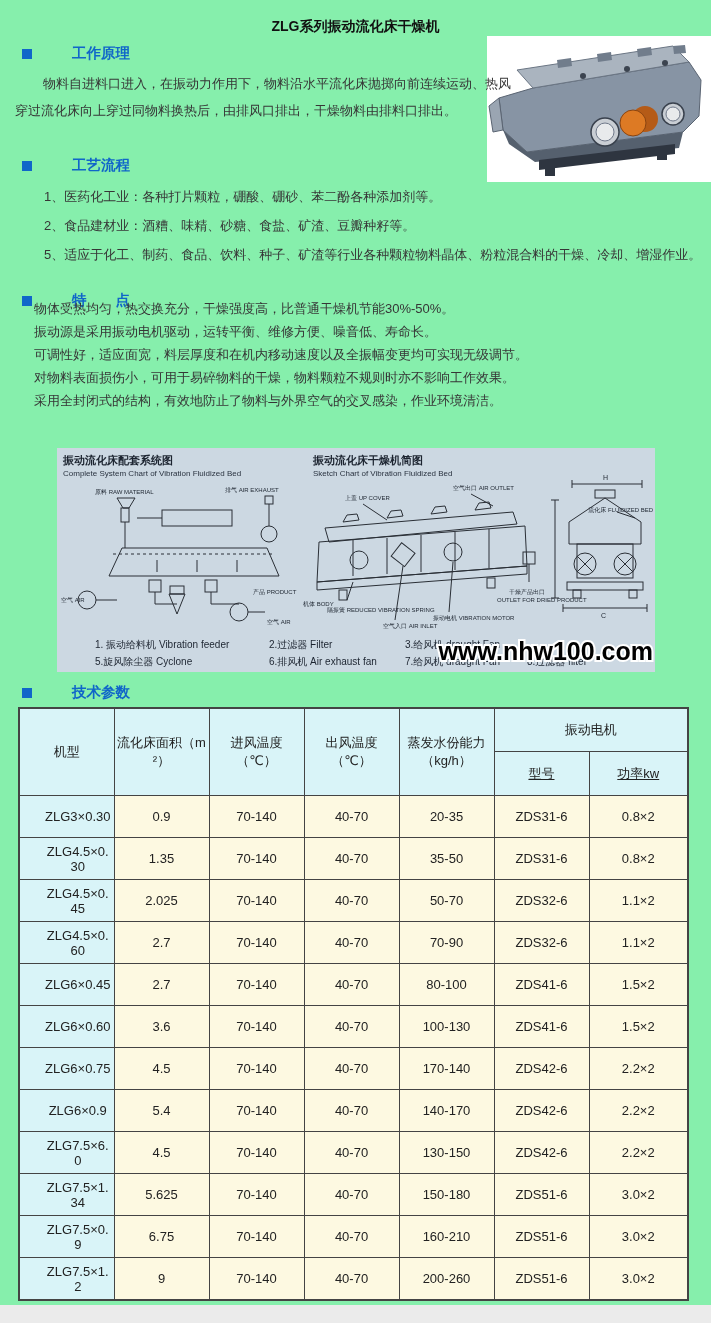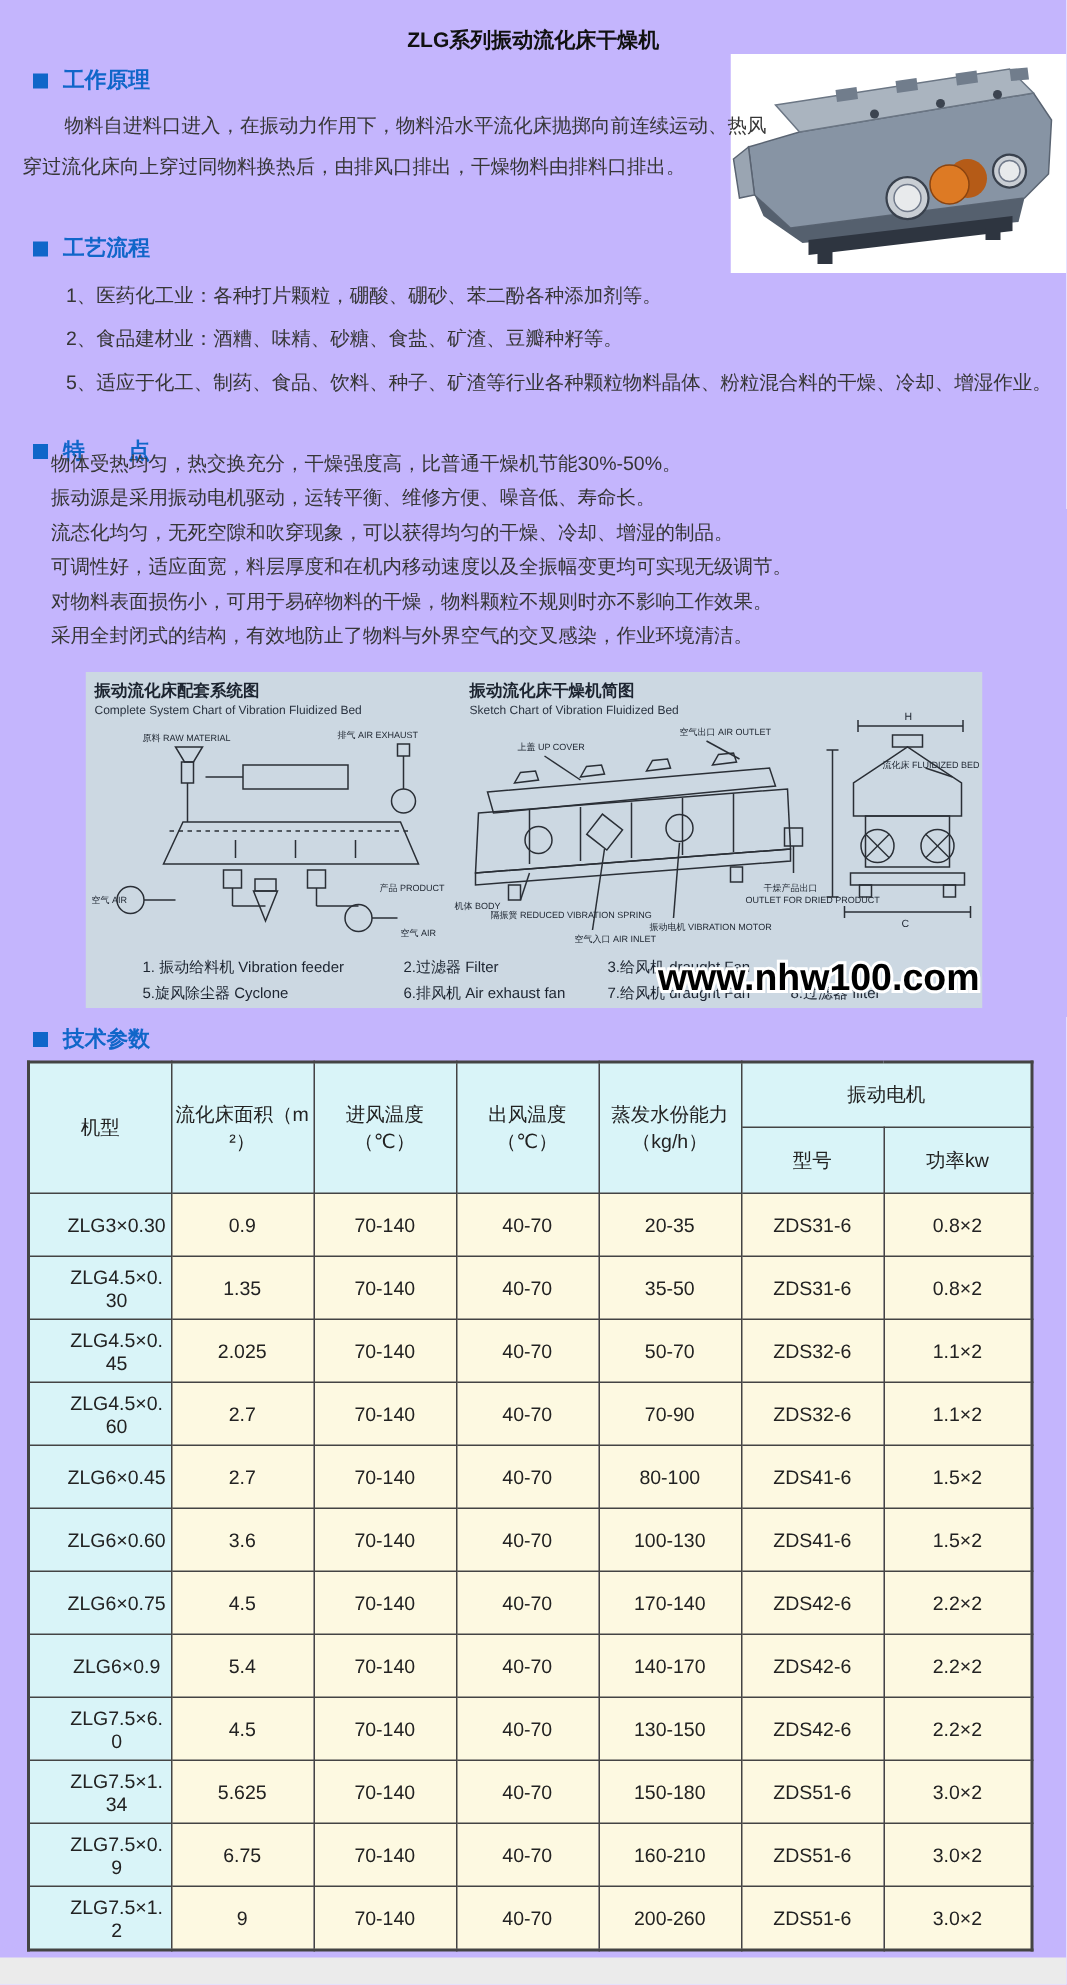--- a/index.html
+++ b/index.html
@@ -1,41 +1,41 @@
 <!DOCTYPE html>
 <html><head>
 <meta charset="utf-8">
 <style>
   html,body{margin:0;padding:0;background:#ffffff;}
   .page{
-    position:relative;width:711px;height:1323px;background:#c4b5fd;overflow:hidden;
+    position:relative;width:711px;height:1323px;background:#86efac;overflow:hidden;
     font-family:"Liberation Sans","DejaVu Sans",sans-serif;color:#363636;
   }
   .abs{position:absolute;}
   .page-title{top:18px;left:0;width:711px;text-align:center;font-size:14px;font-weight:bold;color:#111;}
-  .sec-head{display:flex;align-items:center;font-size:14.5px;font-weight:bold;color:#1066c9;left:22px;}
+  .sec-head{display:flex;align-items:center;font-size:14.5px;font-weight:bold;color:#1066c9;left:22px;gap:30px;}
   .sec-head .sq{width:10px;height:10px;background:#1066c9;margin-right:10px;flex:0 0 auto;}
   .body-text{font-size:13px;line-height:27px;color:#363636;margin-left:12px;}
   .para{top:70px;left:3px;width:496px;text-indent:28px;}
   .plist{top:182px;left:3px;width:702px;}
   .plist .item{line-height:29px;text-indent:29px;}
   .feats{top:297px;left:34px;width:670px;}
   .feats .item{line-height:23px;font-size:13px;}
   .photo-wrap{top:36px;left:487px;width:224px;height:146px;}
   .diagram-wrap{top:448px;left:57px;width:598px;height:224px;}
   
   .tblwrap{top:707px;left:18px;width:671px;}
   table.params{border-collapse:collapse;width:671px;table-layout:fixed;border:2px solid #444;}
   table.params th,table.params td{
     border:1px solid #444;text-align:center;vertical-align:middle;
     font-size:13px;font-weight:normal;color:#222;padding:0 2px;word-break:break-all;
   }
   table.params thead th{background:#d9f4f8;}
   table.params thead tr.r1 th{height:42px;}
-  table.params thead tr.r2 th{height:43px;}
+  table.params thead tr.r2 th{height:43px;text-decoration:underline;}
   table.params td{background:#fdf9e1;height:41px;}
   table.params td.model{background:#d9f4f8;padding-left:24px;}
   .footer-strip{top:1305px;left:0;width:711px;height:18px;background:#ebebeb;}
   svg text{font-family:"Liberation Sans","DejaVu Sans",sans-serif;}
   .dg-title{font-size:11px;font-weight:bold;fill:#1c2430;}
   .dg-sub{font-size:8px;fill:#2a3340;}
   .dg-lbl{font-size:6px;fill:#222a35;}
   .dg-leg{font-size:10px;fill:#1c2430;}
   .dg-dim{font-size:7px;fill:#222a35;}
   .wm{font-size:25px;font-weight:bold;fill:#000;stroke:#fff;stroke-width:4px;paint-order:stroke;}
@@ -89,21 +89,20 @@
     <div class="item">5、适应于化工、制药、食品、饮料、种子、矿渣等行业各种颗粒物料晶体、粉粒混合料的干燥、冷却、增湿作业。</div>
   </div>
 
   <div class="abs sec-head" style="top:291px;">
     <span class="sq"></span>
     <span>特　　点</span>
   </div>
   <div class="abs feats">
     <div class="item">物体受热均匀，热交换充分，干燥强度高，比普通干燥机节能30%-50%。</div>
     <div class="item">振动源是采用振动电机驱动，运转平衡、维修方便、噪音低、寿命长。</div>
-    <div class="item">流态化均匀，无死空隙和吹穿现象，可以获得均匀的干燥、冷却、增湿的制品。</div>
     <div class="item">可调性好，适应面宽，料层厚度和在机内移动速度以及全振幅变更均可实现无级调节。</div>
     <div class="item">对物料表面损伤小，可用于易碎物料的干燥，物料颗粒不规则时亦不影响工作效果。</div>
     <div class="item">采用全封闭式的结构，有效地防止了物料与外界空气的交叉感染，作业环境清洁。</div>
   </div>
 
   <div class="abs diagram-wrap">
     <svg width="598" height="224" viewBox="0 0 598 224">
       <rect x="0" y="0" width="598" height="224" fill="#ccd8e2"></rect>
 
       <text x="6" y="16" class="dg-title">振动流化床配套系统图</text>

